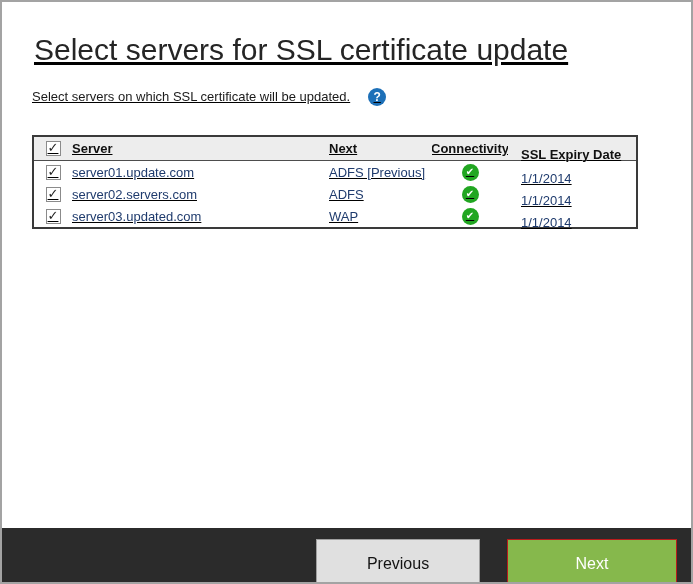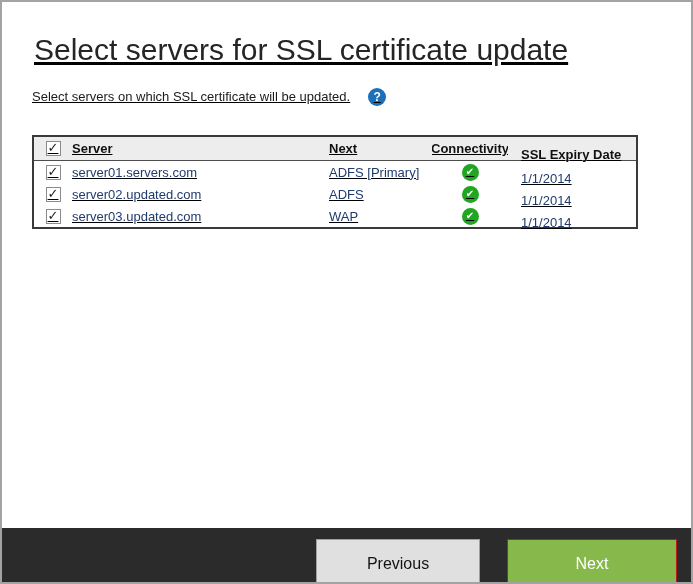--- a/index.html
+++ b/index.html
@@ -162,37 +162,37 @@
         <div class="cell th c-conn">Connectivity</div>
         <div class="cell th c-date">SSL Expiry Date</div>
       </div>
 
       <div class="t-row">
         <div class="cell c-check">
           <span class="checkbox checked">
             <span class="glyph">✓</span>
           </span>
         </div>
-        <div class="cell navy">server01.servers.com</div>
-        <div class="cell navy">ADFS [Primary]</div>
+        <div class="cell navy">server01.update.com</div>
+        <div class="cell navy">ADFS [Previous]</div>
         <div class="cell c-conn">
           <span class="status-ok">
             <span class="glyph2">✔</span>
           </span>
         </div>
         <div class="cell navy c-date">1/1/2014</div>
       </div>
 
       <div class="t-row">
         <div class="cell c-check">
           <span class="checkbox checked">
             <span class="glyph">✓</span>
           </span>
         </div>
-        <div class="cell navy">server02.updated.com</div>
+        <div class="cell navy">server02.servers.com</div>
         <div class="cell navy">ADFS</div>
         <div class="cell c-conn">
           <span class="status-ok">
             <span class="glyph2">✔</span>
           </span>
         </div>
         <div class="cell navy c-date">1/1/2014</div>
       </div>
 
       <div class="t-row">

